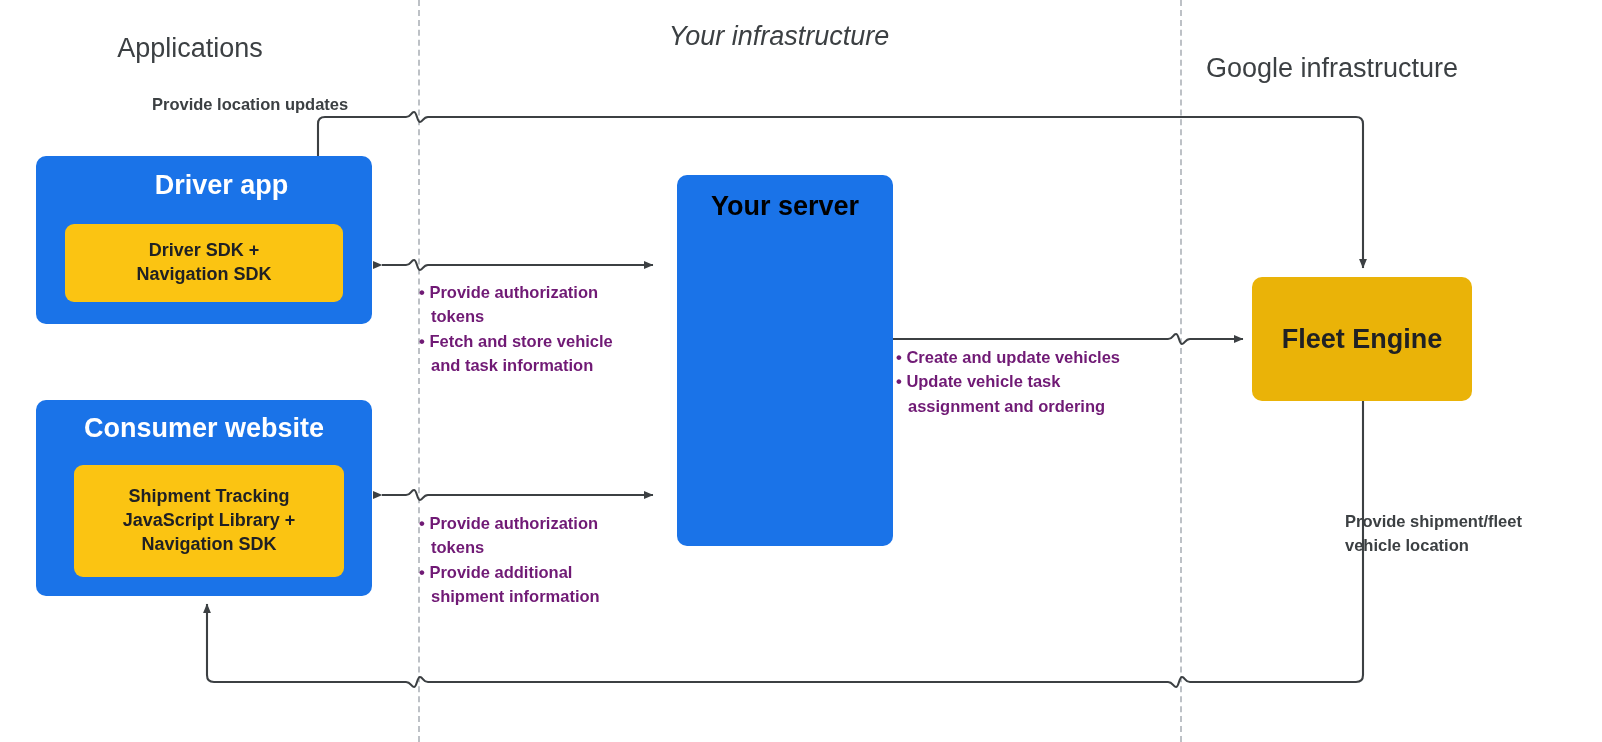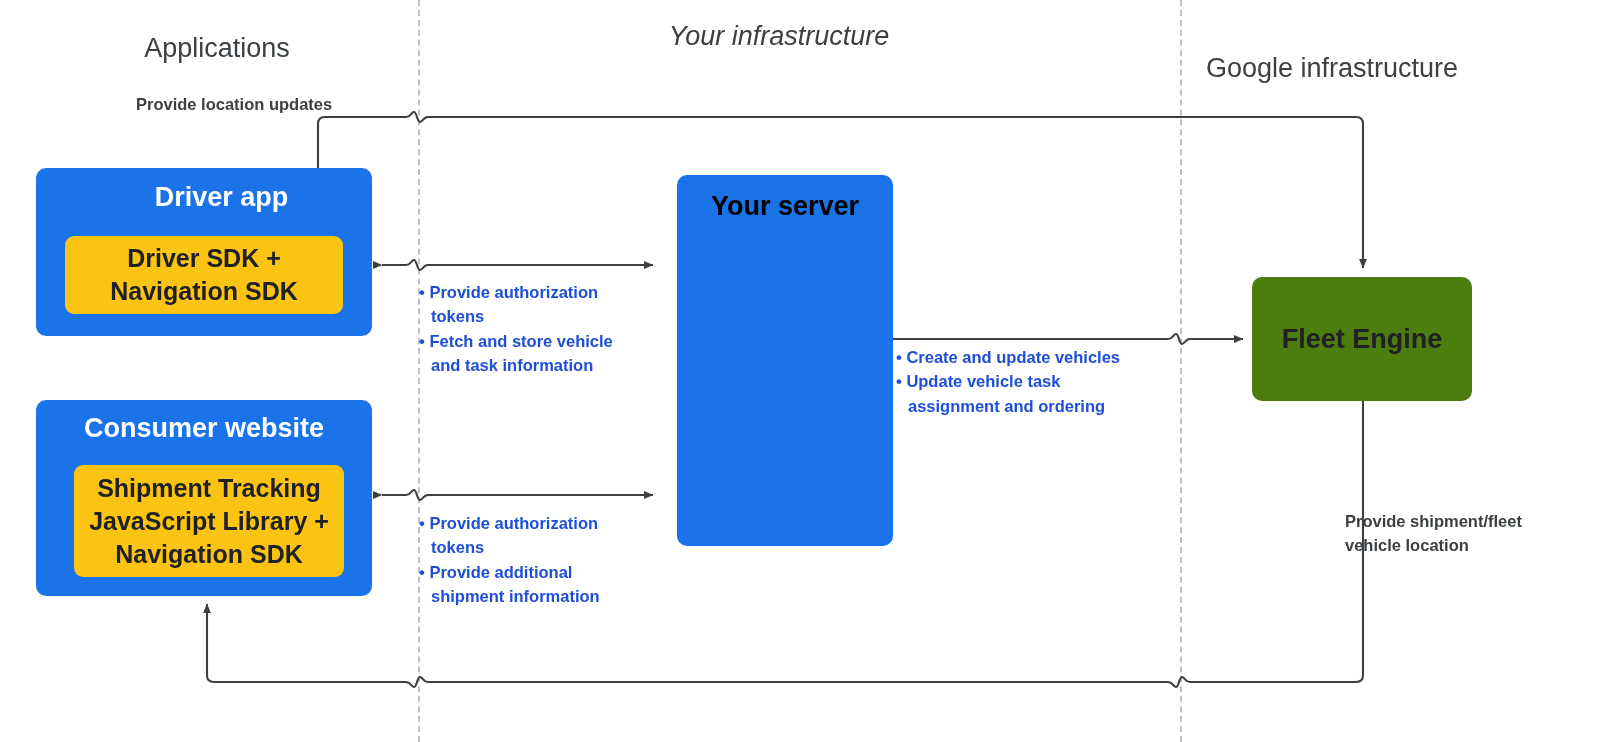--- a/index.html
+++ b/index.html
@@ -51,21 +51,21 @@
     position:absolute;
     background:#fbc412;
     border-radius:9px;
     box-sizing:border-box;
     display:flex;
     align-items:center;
     justify-content:center;
   }
   .node-inner .inner-label{
     color:#202124;
-    font-size:25px;
+    font-size:18px;
     font-weight:bold;
     text-align:center;
     line-height:1.32;
     white-space:pre-line;
   }
   .node-solo{
     position:absolute;
     border-radius:10px;
     box-sizing:border-box;
     display:flex;
@@ -85,21 +85,21 @@
     font-size:16.5px;
     font-weight:bold;
     color:#3c4043;
     line-height:1.47;
     white-space:pre-line;
   }
   .bullets{
     position:absolute;
     font-size:16.5px;
     font-weight:bold;
-    color:#1d4ed8;
+    color:#701a75;
     line-height:1.47;
   }
   .bullets .bullet-row{
     display:block;
     text-indent:-12px;
     padding-left:12px;
     white-space:pre-line;
   }
   .bullets .bullet-row::before{
     content:"\2022\00a0";
@@ -109,21 +109,21 @@
   #wires{position:absolute;left:0;top:0;width:1602px;height:742px;pointer-events:none;}
 </style>
 </head>
 <body>
 
 <div id="stage">
 
   <div class="divider" style="left:418px;"></div>
   <div class="divider" style="left:1180px;"></div>
 
-  <div class="zone-header" style="left:217px;top:33px;">Applications</div>
+  <div class="zone-header" style="left:190px;top:33px;">Applications</div>
   <div class="zone-header" style="left:779px;top:21px;font-style:italic;">Your infrastructure</div>
   <div class="zone-header" style="left:1332px;top:25px;margin-top:28px;">Google infrastructure</div>
 
   <svg id="wires" viewBox="0 0 1602 742">
     <defs>
       <marker id="arr-r" markerWidth="11" markerHeight="11" refX="9.2" refY="4.2" orient="auto" markerUnits="userSpaceOnUse">
         <path d="M0,0.2 L9.6,4.2 L0,8.2 z" fill="#3c4043"></path>
       </marker>
       <marker id="arr-l" markerWidth="11" markerHeight="11" refX="9.2" refY="4.2" orient="auto" markerUnits="userSpaceOnUse">
         <path d="M0,0.2 L9.6,4.2 L0,8.2 z" fill="#3c4043"></path>
@@ -162,46 +162,46 @@
 
     <g>
       <path d="M1363,386 L1363,675 Q1363,682 1356,682 L1190,682
                C1185,682 1185,677 1182,677 C1179,677 1179,687 1176,687 C1173,687 1173,682 1168,682
                L428,682
                C423,682 423,677 420,677 C417,677 417,687 414,687 C411,687 411,682 406,682
                L214,682 Q207,682 207,675 L207,604" fill="none" stroke="#3c4043" stroke-width="2.1" marker-end="url(#arr-u)"></path>
     </g>
   </svg>
 
-  <div class="node-outer" style="left:36px;top:168px;width:336px;height:168px;padding-left:35px;">
+  <div class="node-outer" style="left:36px;top:156px;width:336px;height:168px;padding-left:35px;">
     <div class="node-title" style="margin-top:15px;">Driver app</div>
     <div class="node-inner" style="left:29px;top:68px;width:278px;height:78px;">
       <div class="inner-label">Driver SDK +
 Navigation SDK</div>
     </div>
   </div>
 
   <div class="node-outer" style="left:36px;top:400px;width:336px;height:196px;">
     <div class="node-title" style="margin-top:14px;">Consumer website</div>
     <div class="node-inner" style="left:38px;top:65px;width:270px;height:112px;">
       <div class="inner-label">Shipment Tracking
 JavaScript Library  +
 Navigation SDK</div>
     </div>
   </div>
 
   <div class="node-solo" style="left:677px;top:175px;width:216px;height:371px;background:#1a73e8;align-items:flex-start;">
     <div class="solo-label" style="color:#000000;margin-top:16px;">Your server</div>
   </div>
 
-  <div class="node-solo" style="left:1252px;top:277px;width:220px;height:124px;background:#4d7c0f;">
+  <div class="node-solo" style="left:1252px;top:277px;width:220px;height:124px;background:#eab308;">
     <div class="solo-label" style="color:#202124;">Fleet Engine</div>
   </div>
 
-  <div class="anno" style="left:136px;top:92px;width:300px;">Provide location updates</div>
+  <div class="anno" style="left:152px;top:92px;width:300px;">Provide location updates</div>
 
   <div class="anno" style="left:1345px;top:509px;width:230px;">Provide shipment/fleet
 vehicle location</div>
 
   <div class="bullets" style="left:419px;top:280px;width:235px;">
     <span class="bullet-row">Provide authorization
 tokens</span>
     <span class="bullet-row">Fetch and store vehicle
 and task information</span>
   </div>

